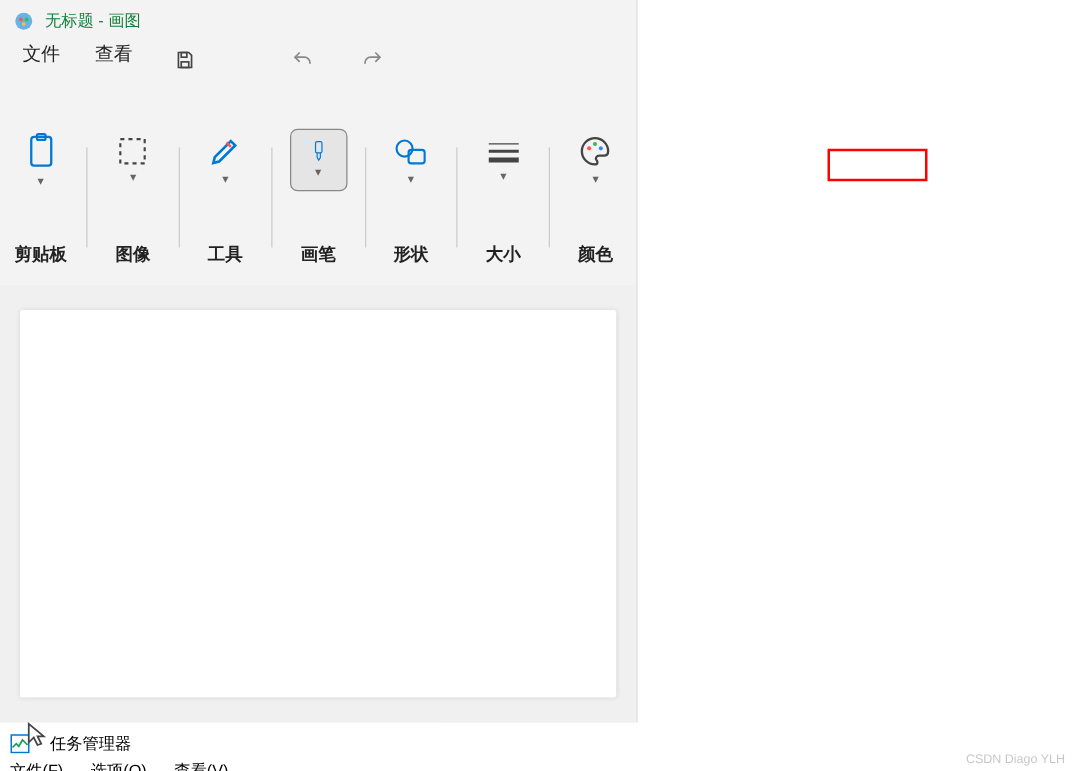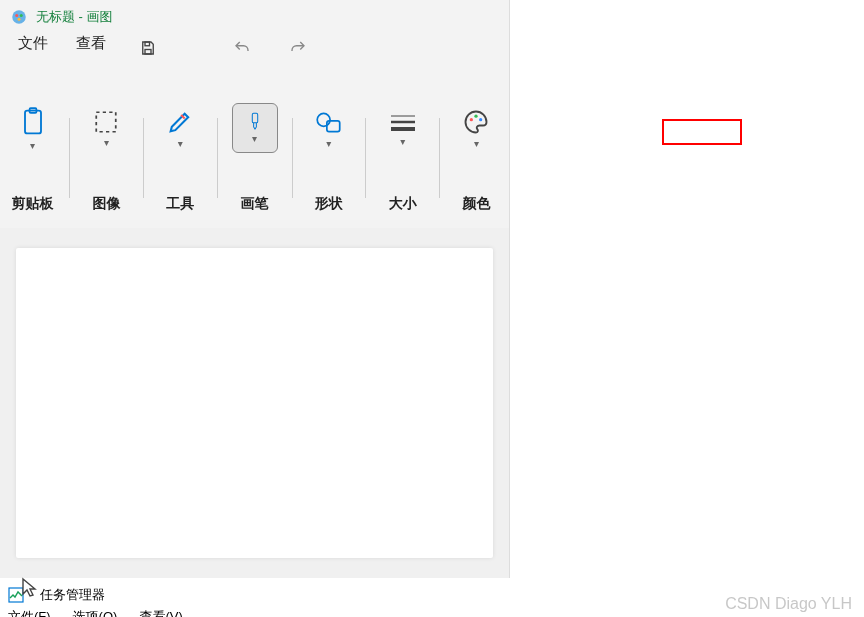--- a/index.html
+++ b/index.html
@@ -24,21 +24,21 @@
     .cursor-icon { position: absolute; bottom: 18px; left: 20px; }
     
     
     .tm-pane { width: 354px; display: flex; flex-direction: column; background: #fff; }
     .tm-title { height: 26px; display: flex; align-items: center; gap: 16px; padding: 7px 8px 0; font-size: 13px; }
     .tm-menu { height: 26px; display: flex; align-items: center; gap: 22px; padding: 0 8px; font-size: 13px; }
     .tm-menu span { cursor: pointer; }
     
     .red-box { position: absolute; border: 2px solid #f00; pointer-events: none; }
     
-    .watermark { position: absolute; right: 12px; bottom: 4px; font-size: 16px; color: #aaa; opacity: 0.65; margin-top: 34px; }
+    .watermark { position: absolute; right: 12px; bottom: 4px; font-size: 10px; color: #aaa; opacity: 0.65; margin-top: 34px; }
     .container { position: relative; width: 864px; height: 617px; }
   </style>
 </head>
 <body>
 <div class="container">
 
 <div class="paint-pane">
   <div class="paint-title">
     <svg width="18" height="18" viewBox="0 0 24 24">
           <circle cx="12" cy="12" r="9" fill="#67b2e8"></circle>

